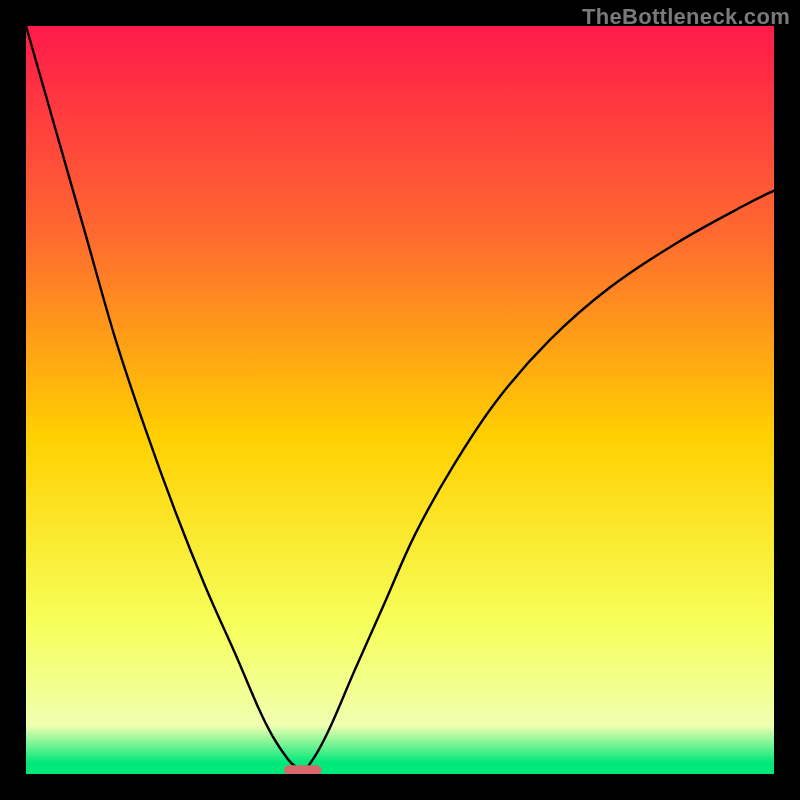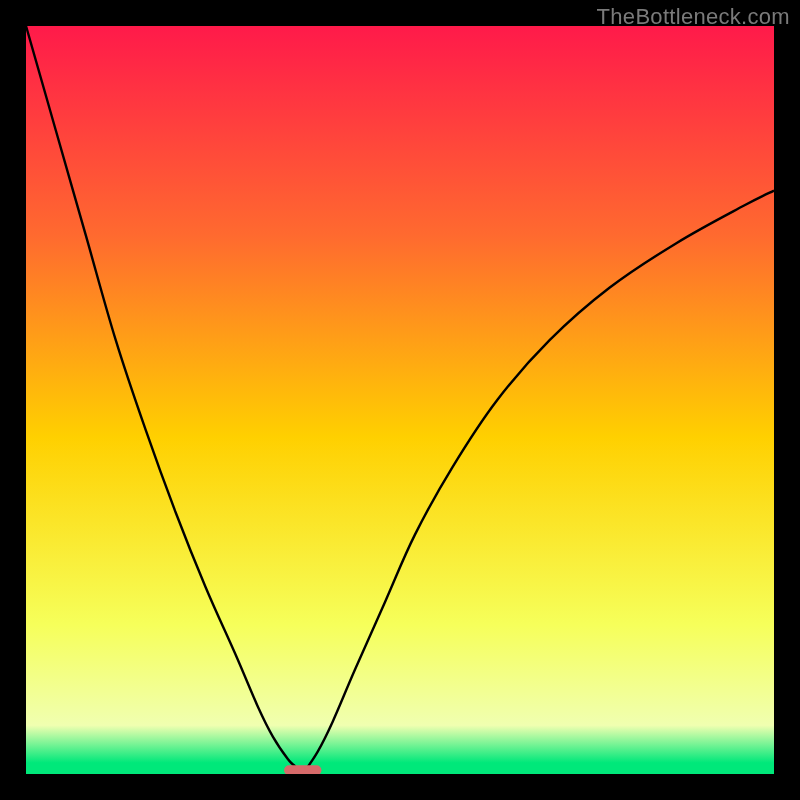--- a/index.html
+++ b/index.html
@@ -25,21 +25,21 @@
     top: 0;
     width: 748px;
     height: 748px;
   }
   .watermark {
     position: absolute;
     top: 4px;
     right: 10px;
     color: #7a7a7a;
     font-size: 22px;
-    font-weight: 400;
+    font-weight: 700;
     letter-spacing: 0.3px;
     user-select: none;
   }
 </style>
 </head>
 <body>
 
 <div class="frame">
   <svg class="plot" viewBox="0 0 748 748" preserveAspectRatio="none">
     <defs>

